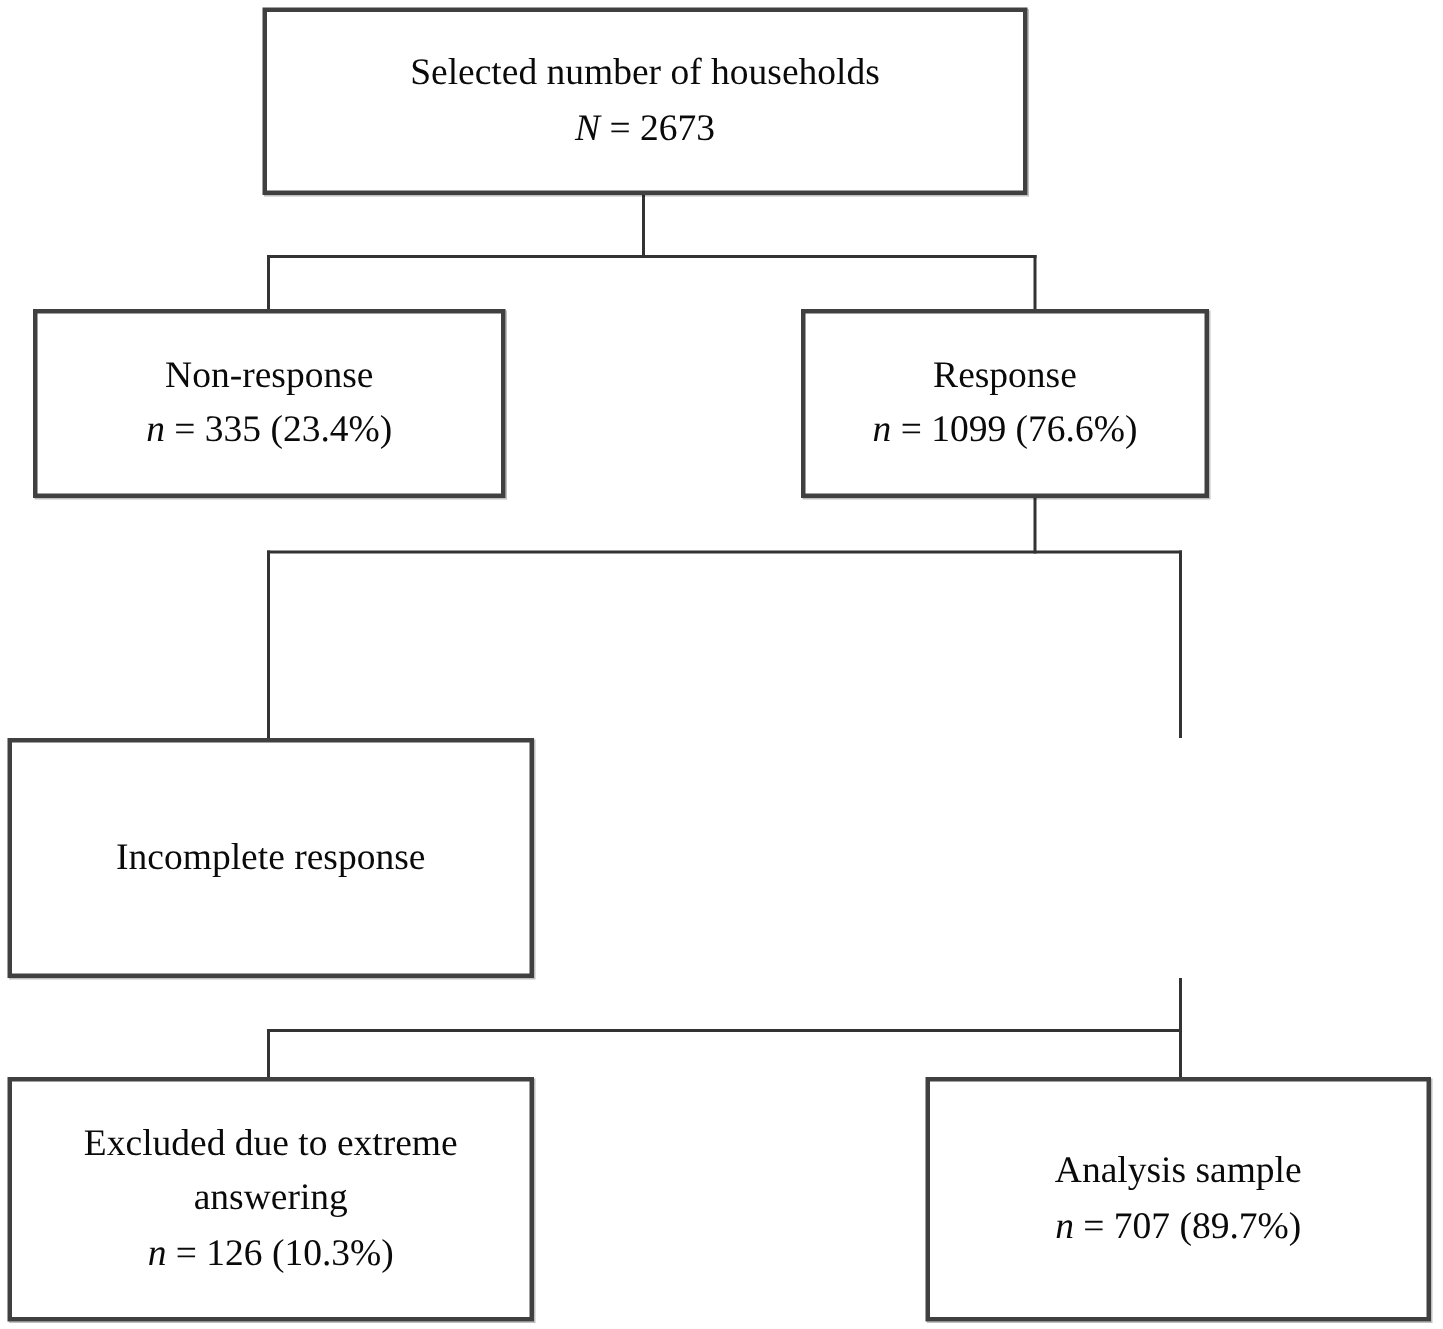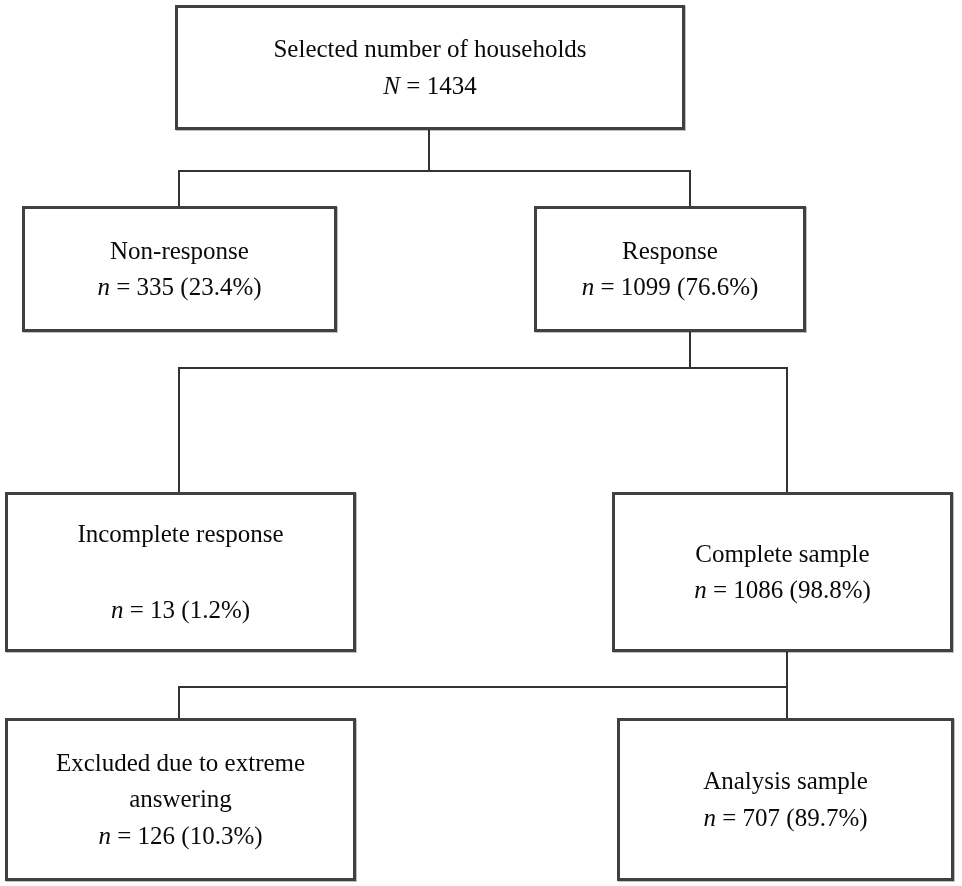--- a/index.html
+++ b/index.html
@@ -79,42 +79,37 @@
   <div class="conn c2-left"></div>
   <div class="conn c2-right"></div>
 
   <div class="conn c3-stem"></div>
   <div class="conn c3-bar"></div>
   <div class="conn c3-left"></div>
   <div class="conn c3-right"></div>
 
   <div class="node pos-selected">
     <div class="label">Selected number of households</div>
-    <div class="stat"><span class="sym">N</span><span> = 1434</span></div>
+    <div class="stat"><span class="sym">N</span><span> = 2673</span></div>
   </div>
 
   <div class="node pos-nonresponse">
     <div class="label">Non-response</div>
     <div class="stat"><span class="sym">n</span><span> = 335 (23.4%)</span></div>
   </div>
 
   <div class="node pos-response">
     <div class="label">Response</div>
     <div class="stat"><span class="sym">n</span><span> = 1099 (76.6%)</span></div>
   </div>
 
   <div class="node pos-incomplete">
     <div class="label">Incomplete response</div>
-    <div class="stat"><span class="sym">n</span><span> = 13 (1.2%)</span></div>
   </div>
 
-  <div class="node pos-complete">
-    <div class="label">Complete sample</div>
-    <div class="stat"><span class="sym">n</span><span> = 1086 (98.8%)</span></div>
-  </div>
 
   <div class="node pos-excluded">
     <div class="label">Excluded due to extreme answering</div>
     <div class="stat"><span class="sym">n</span><span> = 126 (10.3%)</span></div>
   </div>
 
   <div class="node pos-analysis">
     <div class="label">Analysis sample</div>
     <div class="stat"><span class="sym">n</span><span> = 707 (89.7%)</span></div>
   </div>

